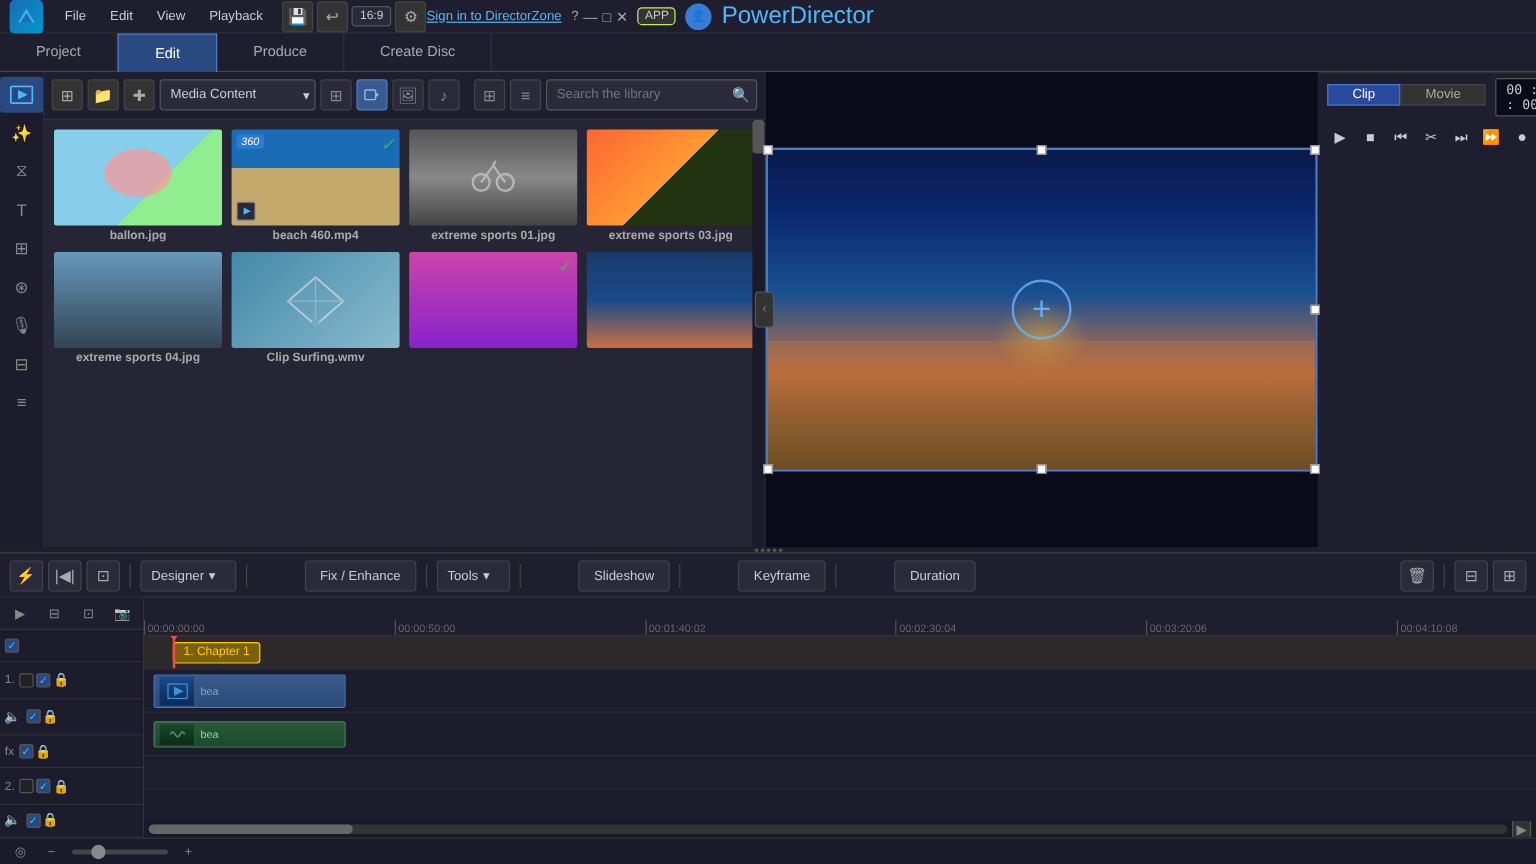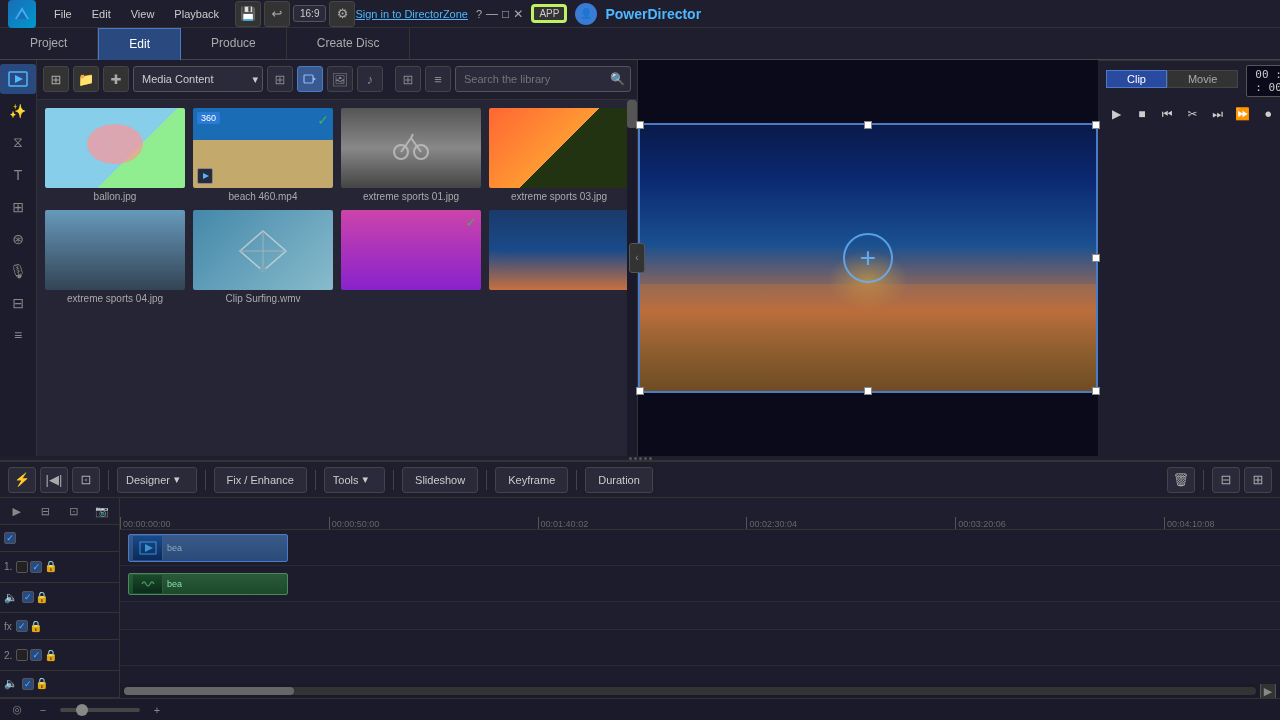--- a/index.html
+++ b/index.html
@@ -43,37 +43,37 @@
       color: #4db8ff;
       font-size: 11px;
       cursor: pointer;
       text-decoration: underline;
     }
     .help-icon-area {
       display: flex; align-items: center; gap: 4px; color: #ccc;
     }
     .app-badge {
       background: #333;
-      border: 3px solid #bef264;
+      border: 1px solid #bef264;
       border-radius: 4px;
       padding: 1px 5px;
       font-size: 10px;
       color: #ccc;
     }
     .user-avatar-circle {
       width: 22px; height: 22px;
       background: #3a7bd5;
       border-radius: 50%;
       display: flex; align-items: center; justify-content: center;
       color: white; font-size: 10px;
     }
     .app-name {
       color: #4db8ff;
-      font-size: 14px;
-      font-weight: bold;
+      font-size: 20px;
+      font-weight: normal;
     }
 
     
     #nav-tabs {
       height: 32px;
       background: #1e1e2e;
       display: flex;
       align-items: stretch;
       border-bottom: 1px solid #444;
     }
@@ -201,20 +201,21 @@
     }
     .media-label {
       font-size: 10px;
       color: #aaa;
       margin-top: 3px;
       text-align: right;
       max-width: 140px;
       overflow: hidden;
       text-overflow: ellipsis;
       white-space: nowrap;
+      font-weight: bold;
     }
     .badge-360 {
       position: absolute;
       top: 4px; left: 4px;
       background: #2a7bd5;
       color: white; font-size: 9px;
       padding: 1px 4px;
       border-radius: 2px;
     }
     .badge-3d {
@@ -237,20 +238,21 @@
     .thumb-balloon::after {
       content: '';
       position: absolute;
       top: 20%; left: 30%;
       width: 40%; height: 50%;
       background: rgba(255,150,150,0.7);
       border-radius: 50%;
     }
     .thumb-beach360 {
       background: linear-gradient(180deg, #1a6cb5 0%, #1a6cb5 40%, #c4a96c 40%);
+      font-style: italic;
     }
     .thumb-extremes01 {
       background: linear-gradient(180deg, #555 0%, #888 50%, #444 100%);
     }
     .thumb-extremes02 {
       background: linear-gradient(180deg, #778899 0%, #556677 100%);
     }
     .thumb-extremes03 {
       background: linear-gradient(135deg, #ff6633 0%, #ff9933 50%, #223311 50%);
     }
@@ -454,21 +456,21 @@
     }
     .tl-action-btn {
       padding: 3px 12px;
       background: #2a2a3a;
       border: 1px solid #444;
       border-radius: 3px;
       color: #ccc;
       font-size: 11px;
       cursor: pointer;
       height: 26px;
-      display: flex; align-items: center;
+      display: flex; align-items: center; margin-left: 40px;
     }
     .tl-sep { width: 1px; height: 20px; background: #444; margin: 0 4px; }
 
     
     #timeline-area {
       flex: 1;
       display: flex;
       overflow: hidden;
     }
     #track-labels {
@@ -1007,20 +1009,28 @@
             <span class="ruler-label">00:03:20:06</span>
           </div>
           <div class="ruler-mark" style="left:90%;">
             <span class="ruler-label">00:04:10:08</span>
           </div>
         </div>
       </div>
 
       <div id="timeline-tracks" style="flex:1;overflow-y:auto;position:relative;background:#1c1c2c;">
 
+        <div class="timeline-track" style="height:28px;background:#252535;">
+          <div style="position:absolute;left:0;right:0;top:0;bottom:0;background:rgba(80,60,0,0.2);"></div>
+          <div style="position:absolute;left:24px;background:#7a6010;border:1px solid #ffcc00;border-radius:3px;padding:1px 8px;font-size:10px;color:#ffcc00;height:18px;display:flex;align-items:center;">
+            <span>1. Chapter 1</span>
+          </div>
+
+          <div class="playhead"></div>
+        </div>
 
         <div class="timeline-track" style="height:36px;">
           <div class="video-clip-block" style="width:160px;">
             <div style="width:30px;height:24px;background:linear-gradient(180deg,#1a4a8a,#0a2a5a);border-right:1px solid #3a5a8a;display:flex;align-items:center;justify-content:center;margin-right:4px;">
               <svg width="18" height="14" viewBox="0 0 18 14" opacity="0.7">
                   <rect fill="none" stroke="#4db8ff" stroke-width="1" x="1" y="1" width="16" height="12"></rect>
                   <polygon points="6,3 14,7 6,11" fill="#4db8ff"></polygon>
                 </svg>
             </div>
             <span style="font-size:9px;color:#8ab;">bea</span>

